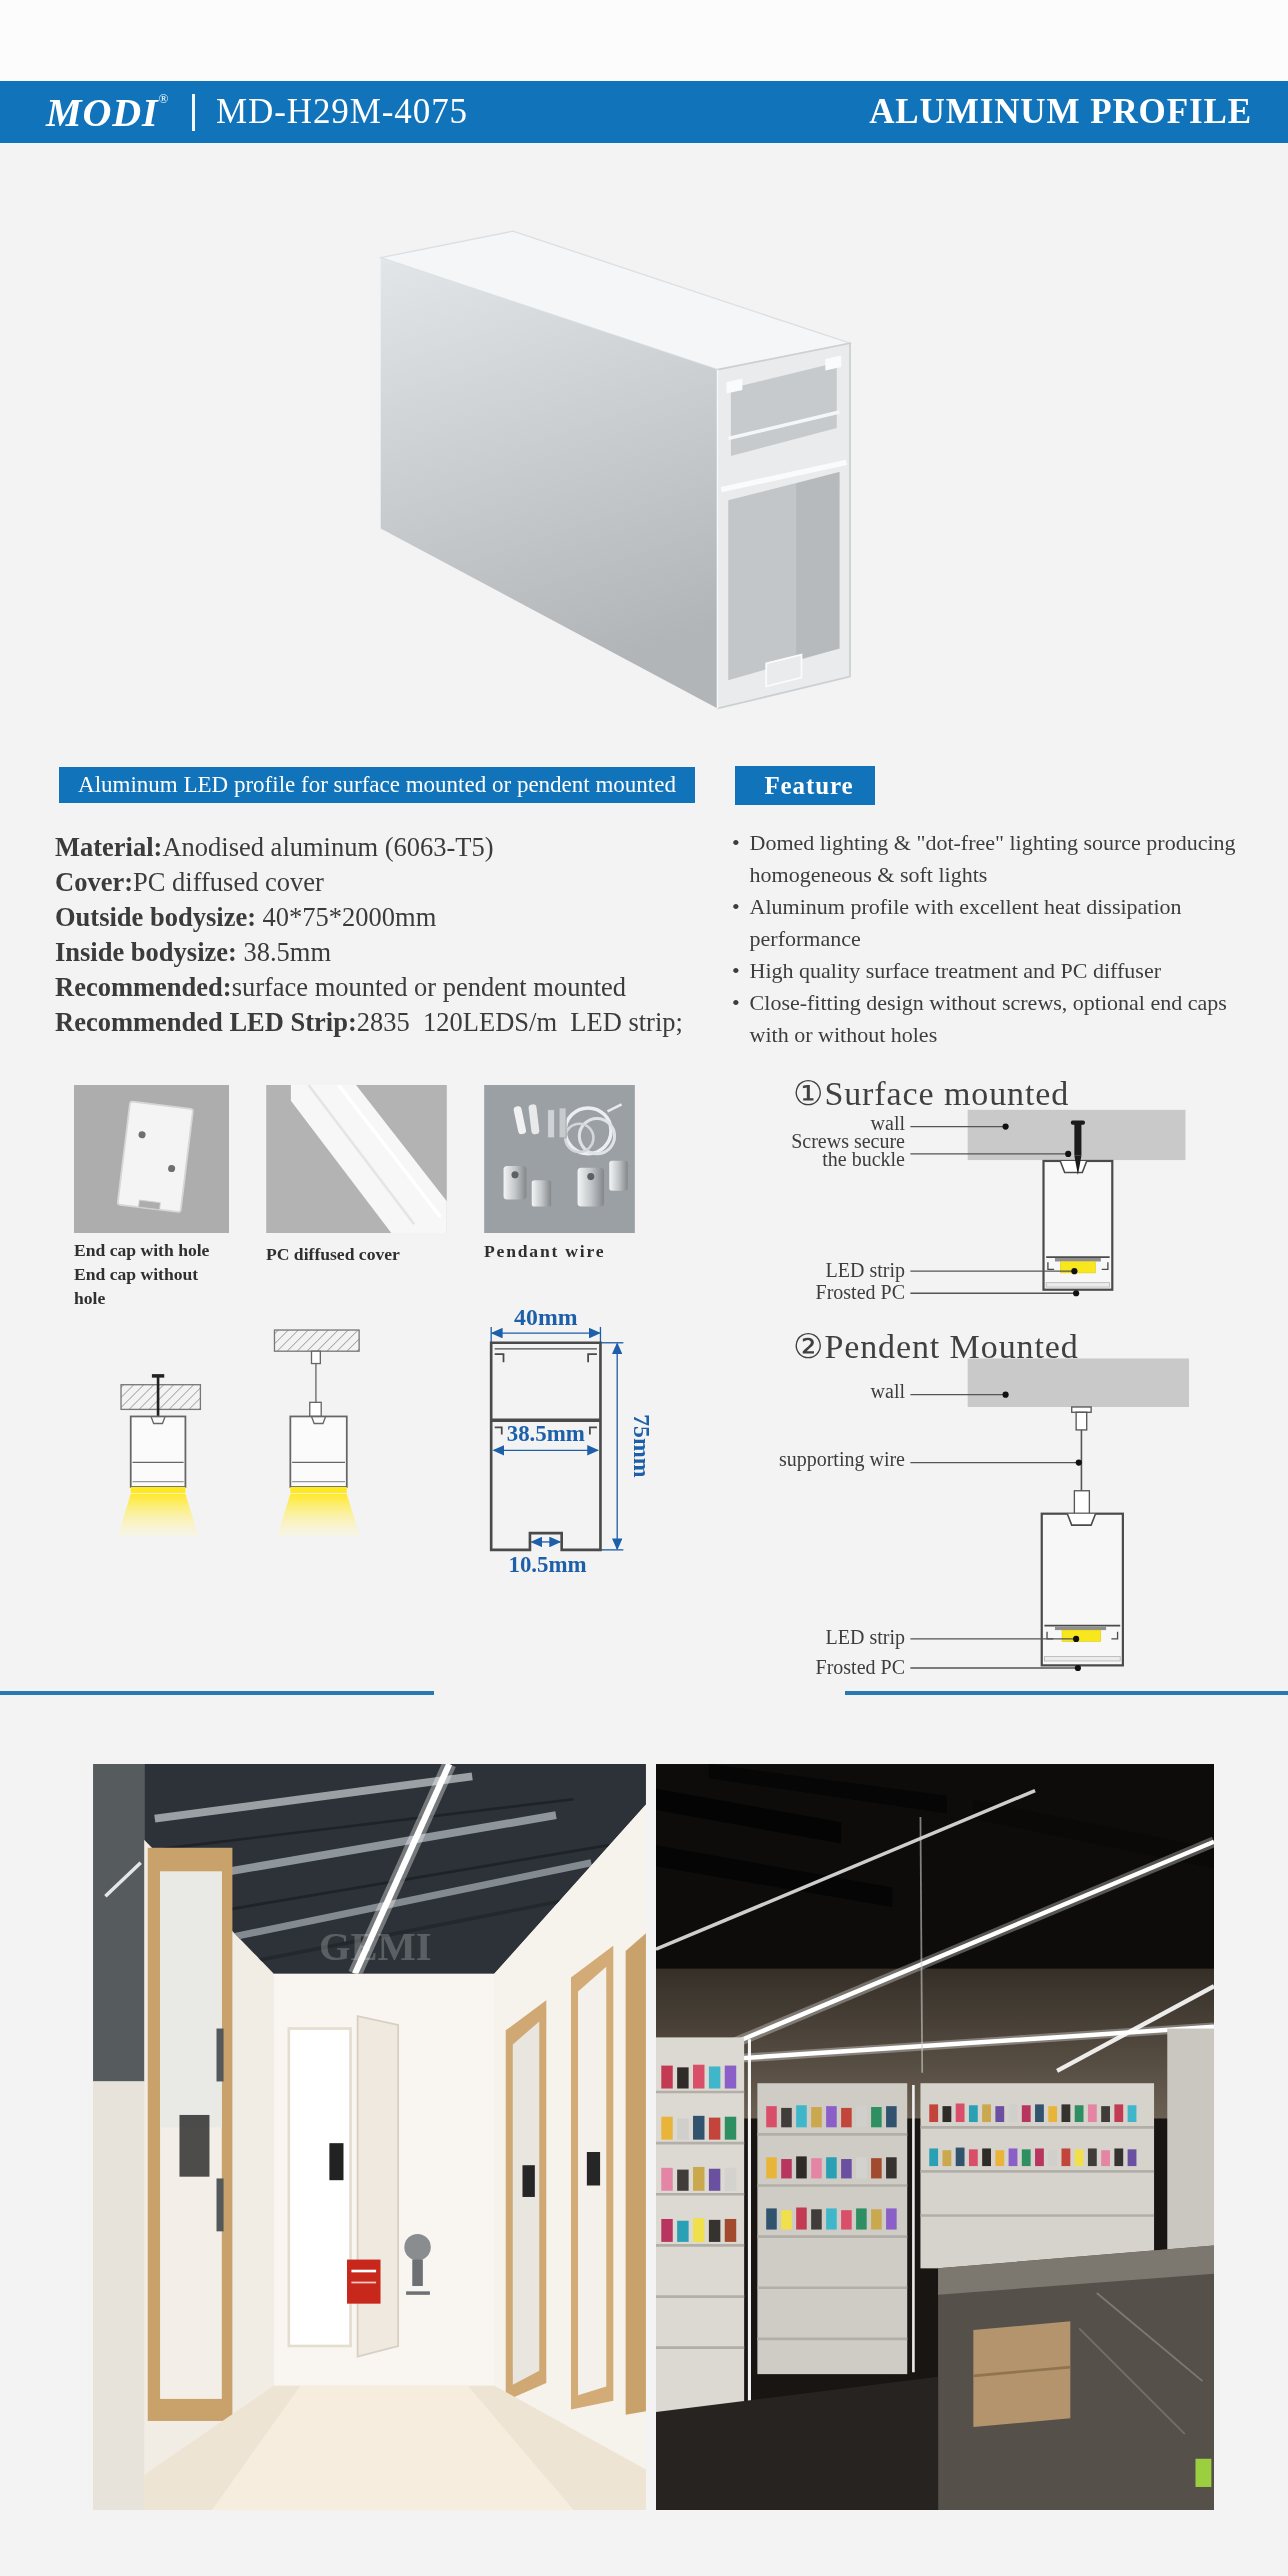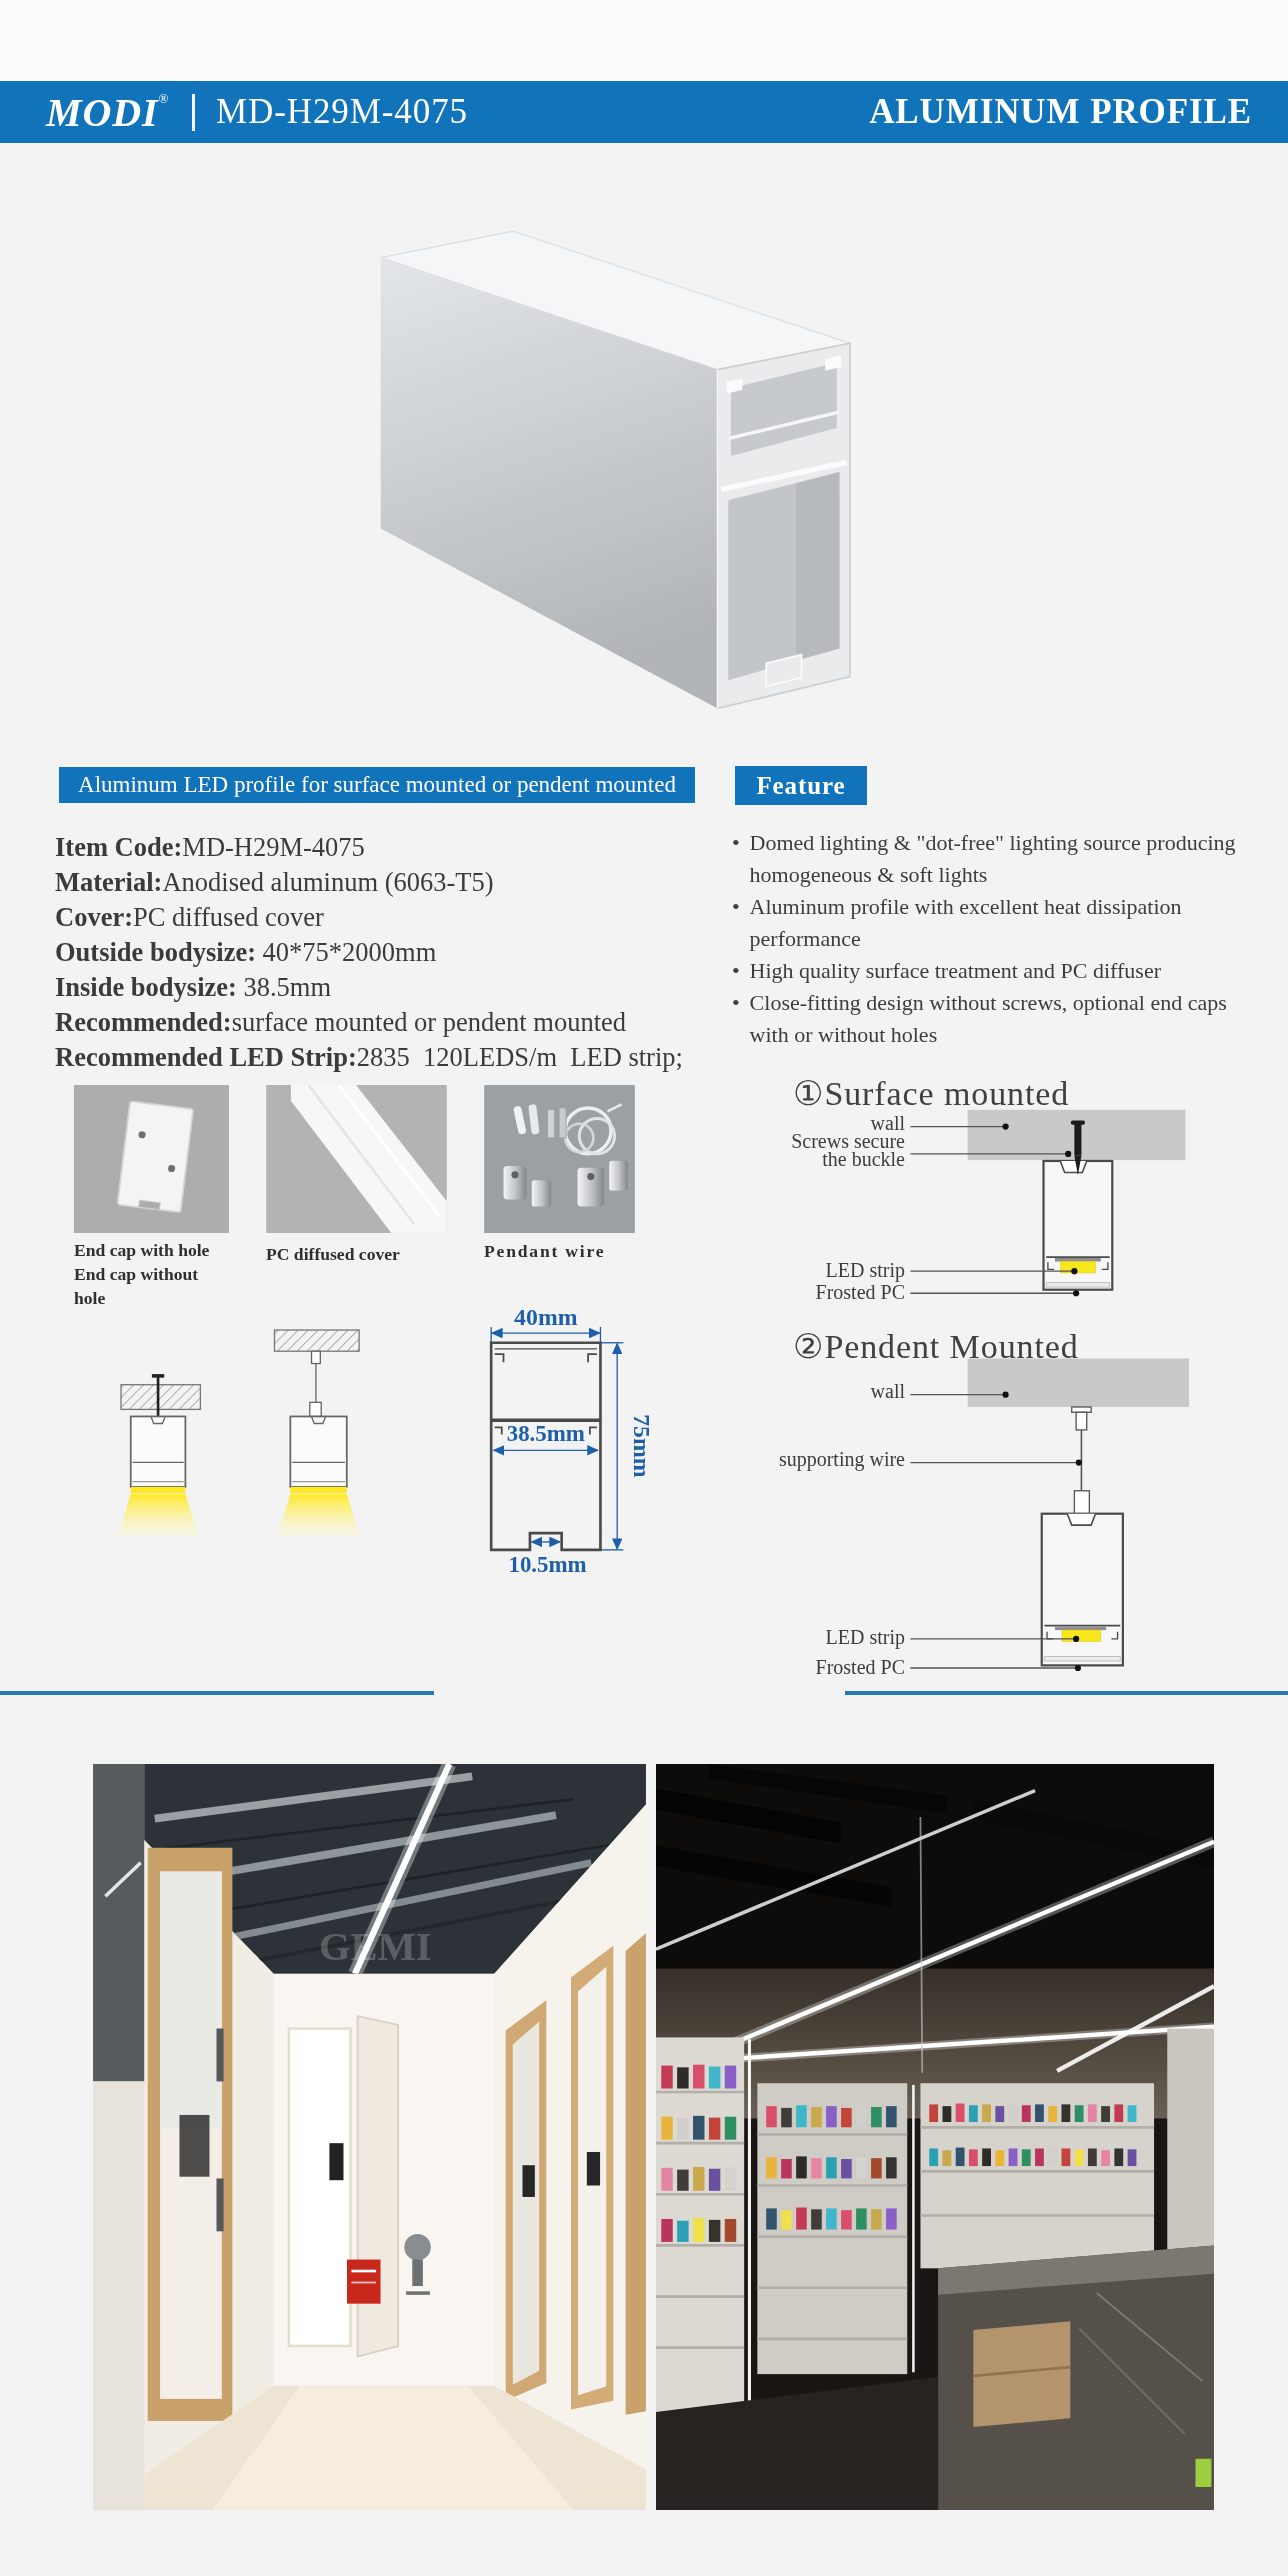--- a/index.html
+++ b/index.html
@@ -11,21 +11,21 @@
   .header-bar{left:0;top:81px;width:1288px;height:62px;background:#1173b9;display:flex;align-items:center;}
   .brand{margin-left:46px;color:#fff;font-size:40px;font-weight:800;font-style:italic;letter-spacing:0.9px;}
   .reg{color:#fff;font-size:13.2px;vertical-align:23px;font-style:normal;font-weight:400;}
   .hdr-div{width:2.6px;height:37px;background:rgba(255,255,255,.95);margin:0 21px 0 23px;}
   .model{color:#fff;font-size:35px;font-weight:500;letter-spacing:0.9px;}
   .hdr-title{margin-left:auto;margin-right:36px;color:#fff;font-size:35px;font-weight:800;letter-spacing:0.9px;}
   
   .banner{left:59px;top:767px;width:636px;height:36px;background:#1173b9;color:#fff;
           font-size:23px;line-height:36px;text-align:center;font-weight:500;}
   .feature-title{left:735px;top:766px;width:132px;height:39px;background:#1173b9;color:#fff;
-          font-size:25px;line-height:39px;text-align:center;font-weight:700;letter-spacing:0.9px;}
+          font-size:25px;line-height:39px;text-align:center;font-weight:700;letter-spacing:0.9px;padding-left:8px;}
   
   .specs{left:55px;top:830px;width:653px;}
   .spec-row{font-size:26.5px;line-height:35px;white-space:pre-wrap;}
   .spec-label{font-weight:700;}
   
   .feature-list{left:732px;top:827px;width:538px;}
   .f-item{position:relative;padding-left:17.6px;font-size:22px;line-height:32px;color:#3d3d3d;}
   .f-item:before{content:"•";position:absolute;left:0;top:0;}
   
   .cap{font-size:17.6px;font-weight:700;color:#2f2f2f;line-height:24px;}
@@ -69,21 +69,20 @@
         <polygon points="405,312 531,280 531,480 405,516" fill="#c2c6c9"></polygon>
         <polygon points="482,293 531,280 531,480 482,493" fill="#b6babd"></polygon>
         <polygon points="448,497 488,487 488,513 448,523" fill="#e9ebed" stroke="#fafbfc" stroke-width="2"></polygon>
       </g>
       <line x1="393" y1="164" x2="393" y2="548" stroke="#f7f9fa" stroke-width="2"></line>
     </g>
   </svg>
 
   <div class="abs banner">Aluminum LED profile for surface mounted or pendent mounted</div>
   <div class="abs specs">
-    <div class="spec-row"><span class="spec-label">Item Code:</span><span>MD-H29M-4075</span></div>
     <div class="spec-row"><span class="spec-label">Material:</span><span>Anodised aluminum (6063-T5)</span></div>
     <div class="spec-row"><span class="spec-label">Cover:</span><span>PC diffused cover</span></div>
     <div class="spec-row"><span class="spec-label">Outside bodysize:</span><span> 40*75*2000mm</span></div>
     <div class="spec-row"><span class="spec-label">Inside bodysize:</span><span> 38.5mm</span></div>
     <div class="spec-row"><span class="spec-label">Recommended:</span><span>surface mounted or pendent mounted</span></div>
     <div class="spec-row"><span class="spec-label">Recommended LED Strip:</span><span>2835  120LEDS/m  LED strip;</span></div>
   </div>
 
   <div class="abs feature-title">Feature</div>
   <div class="abs feature-list">

